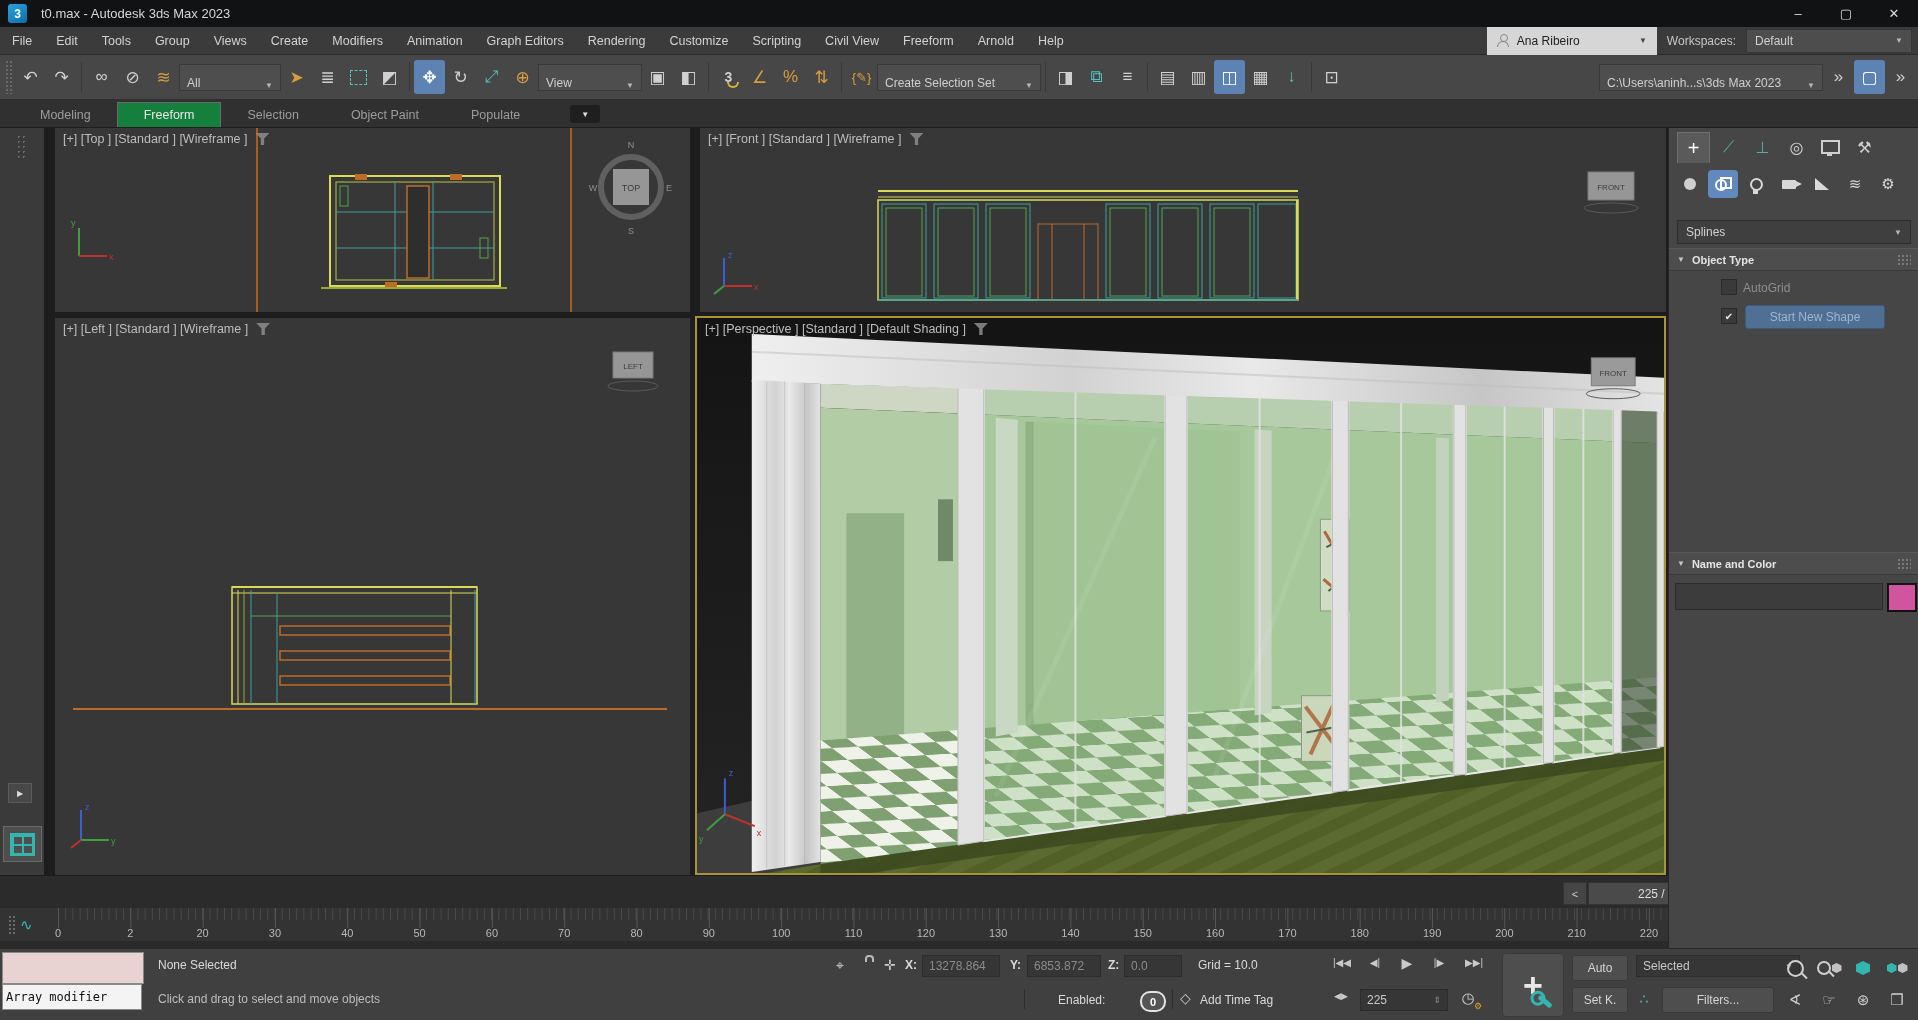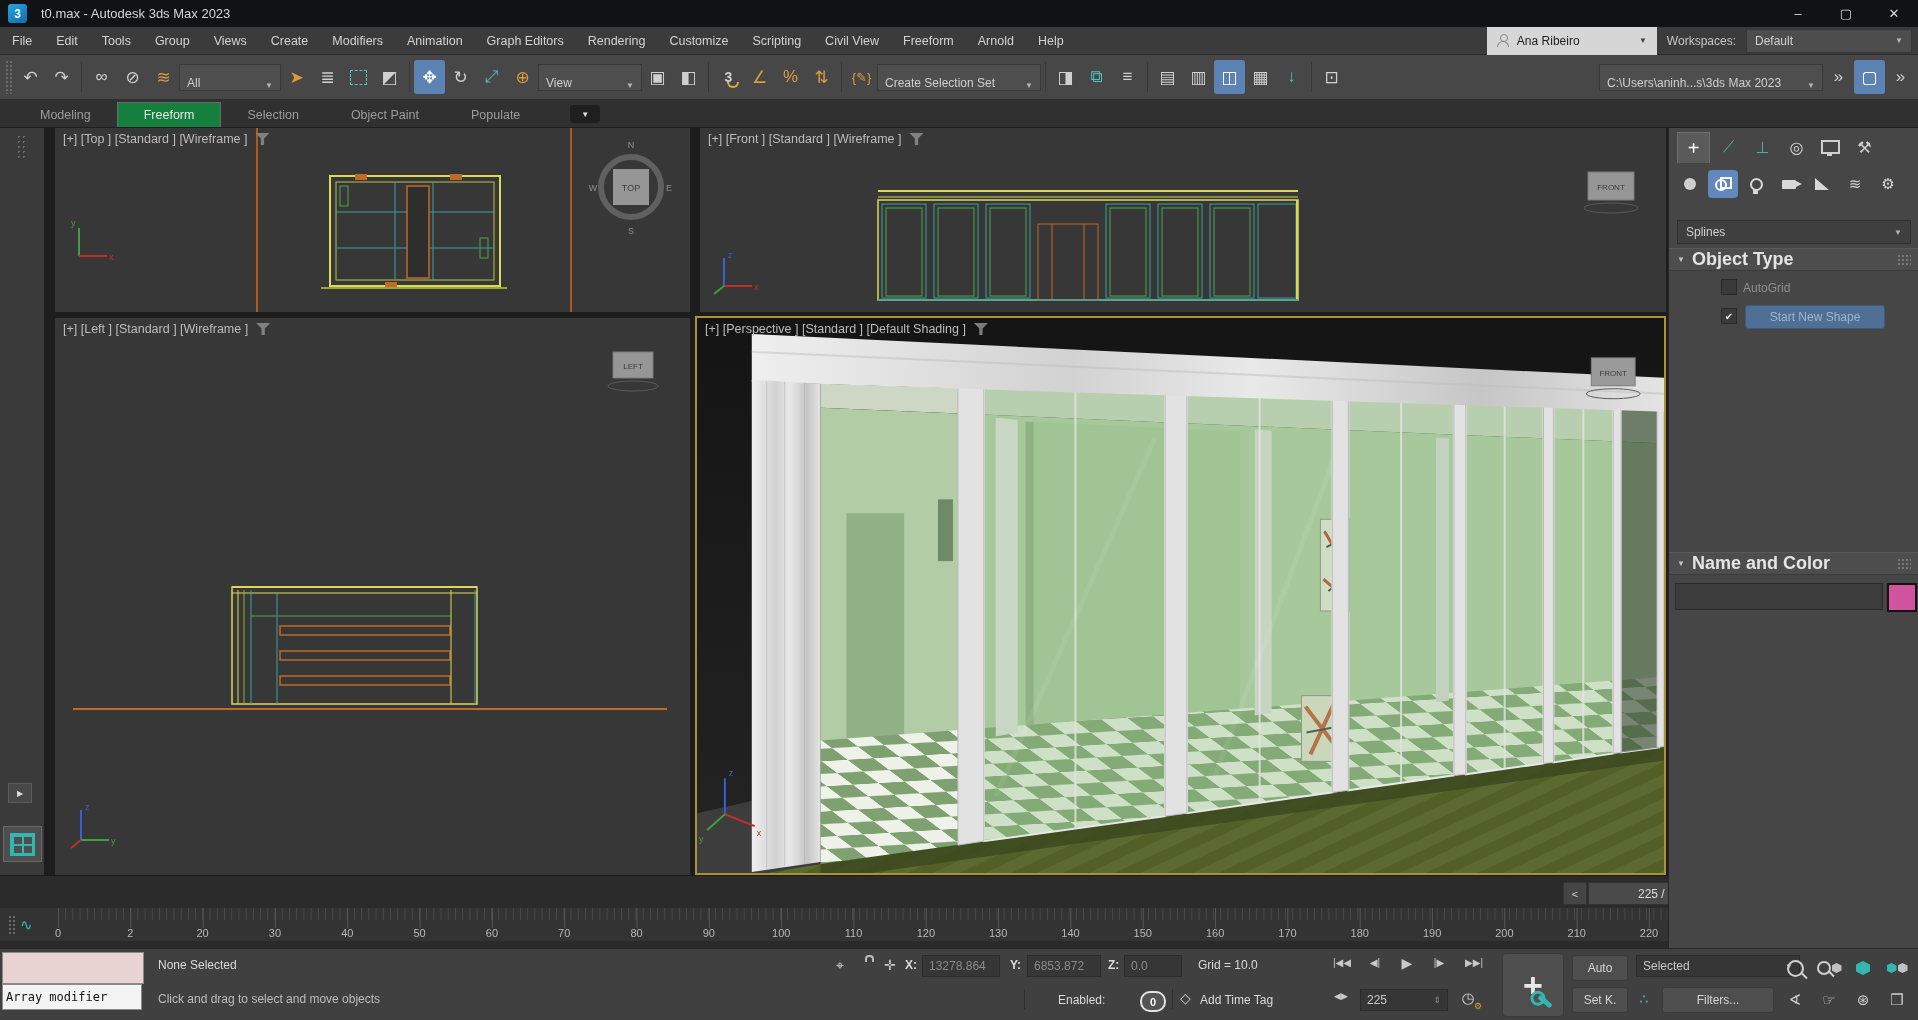--- a/index.html
+++ b/index.html
@@ -108,21 +108,21 @@
   .ico-bulb::after{content:"";position:absolute;left:1.5px;bottom:-5px;width:5px;height:4px;background:#d8d8d8}
   .ico-cam{width:14px;height:9px;background:#d8d8d8;border-radius:1px;position:relative}
   .ico-cam::after{content:"";position:absolute;right:-6px;top:1px;border-top:3px solid transparent;border-bottom:3px solid transparent;border-left:6px solid #d8d8d8}
   .ico-ruler{width:0;height:0;border-left:14px solid #d8d8d8;border-top:12px solid transparent}
   .ico-monitor{width:15px;height:10px;border:2px solid #cfcfcf;position:relative}
   .ico-monitor::after{content:"";position:absolute;left:4px;bottom:-4px;width:5px;height:2px;background:#cfcfcf}
   .pdd{left:8px;top:92px;width:234px;height:24px;background:#3f3f3f;border:1px solid #2f2f2f;display:flex;align-items:center;padding:0 8px;box-sizing:border-box;color:#d0d0d0}
   .pdd .caret{margin-left:auto;font-size:8px;color:#b5b5b5}
   .rollout{width:250px;height:23px;background:#4d4d4d;border-top:1px solid #585858;border-bottom:1px solid #3a3a3a;display:flex;align-items:center;padding:0 8px;box-sizing:border-box;gap:7px}
   .rollout .tri{font-size:8px;color:#c5c5c5}
-  .rollout .rtitle{font-weight:bold;color:#e4e4e4;font-size:18px}
+  .rollout .rtitle{font-weight:bold;color:#e4e4e4;font-size:11px}
   .rollout .rgrip{margin-left:auto;width:14px;height:12px;background-image:radial-gradient(#7a7a7a 1px,transparent 1px);background-size:4px 4px}
   .chk{width:14px;height:14px;background:#3a3a3a;border:1px solid #2a2a2a;display:inline-flex;align-items:center;justify-content:center;color:#e8e8e8;font-size:10px}
   .sns-btn{left:76px;top:177px;width:138px;height:22px;background:#4f6f94;border:1px solid #3c5a7c;border-radius:3px;color:#9db6d0;display:flex;align-items:center;justify-content:center}
   .shape-grid{left:6px;top:204px;width:238px;display:grid;grid-template-columns:1fr 1fr;gap:7px 8px}
   .shape-btn{height:24px;background:#4e4e4e;border:1px solid #3a3a3a;border-radius:4px;color:#cfcfcf;display:flex;align-items:center;justify-content:center;font-size:12.5px}
   .name-field{left:6px;top:455px;width:206px;height:25px;background:#3c3c3c;border:1px solid #2c2c2c}
   .swatch{left:218px;top:455px;width:26px;height:25px;background:#d1549e;border:2px solid #111}
 </style>
 </head>
 <body>

